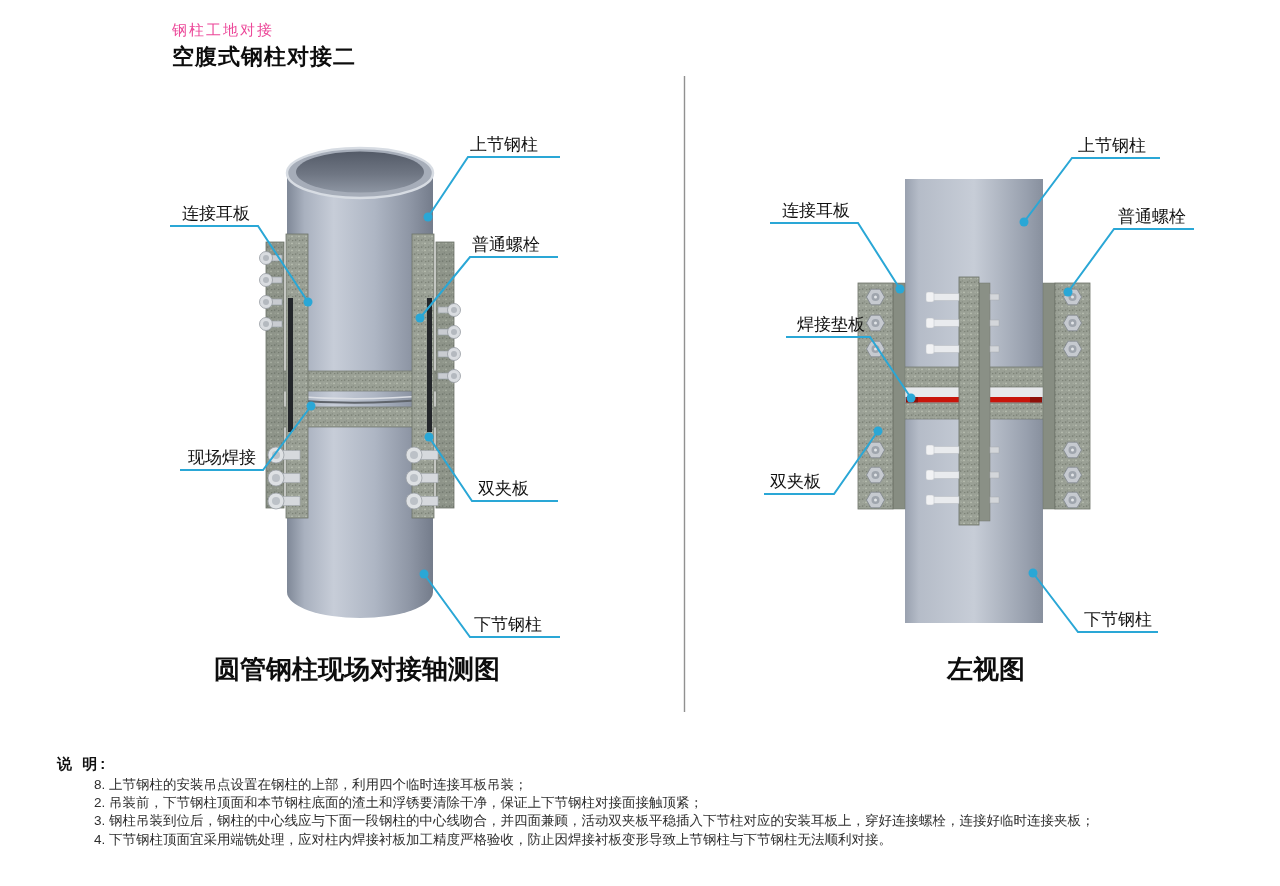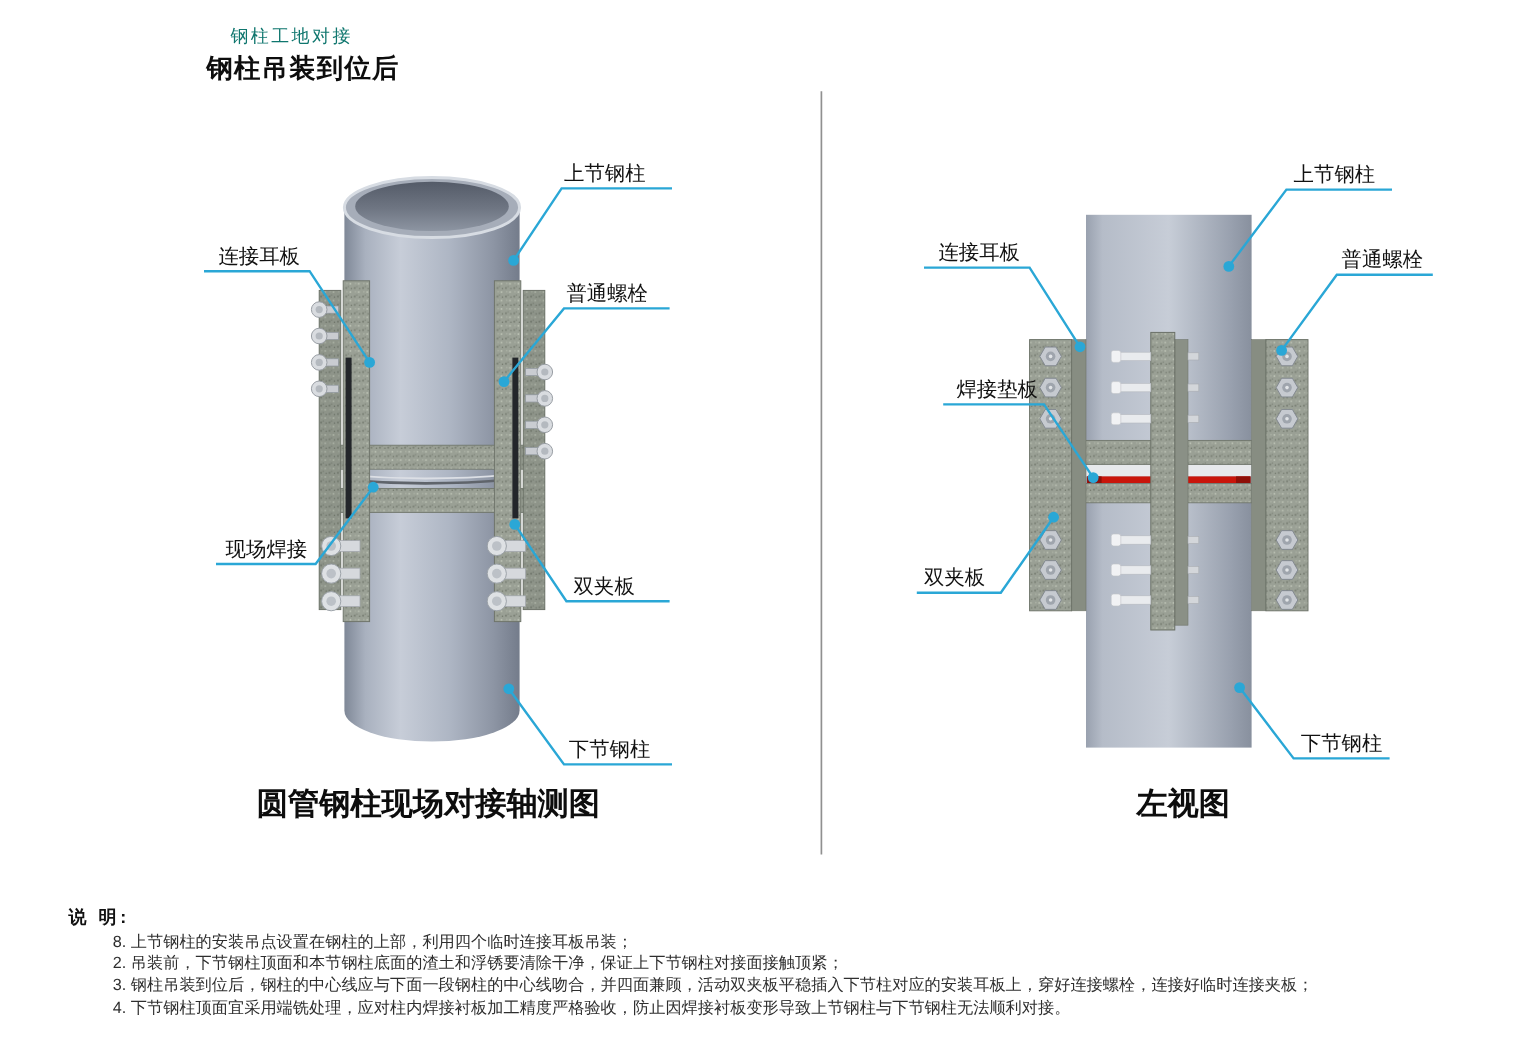--- a/index.html
+++ b/index.html
@@ -1,34 +1,34 @@
 <!DOCTYPE html>
 <html><head>
 <meta charset="utf-8">
 <style>
   html,body{margin:0;padding:0;background:#ffffff;}
   .canvas{
     position:relative;width:1280px;height:886px;background:#ffffff;overflow:hidden;
     font-family:"Liberation Sans","DejaVu Sans",sans-serif;color:#111;
   }
   .abs{position:absolute;}
-  .header-small{left:172px;top:21px;font-size:15px;color:#0f766e;letter-spacing:2px;margin-left:20px;}
+  .header-small{left:172px;top:21px;font-size:15px;color:#ec4899;letter-spacing:2px;}
   .page-title{left:172px;top:42px;font-size:22px;font-weight:bold;color:#0d0d0d;letter-spacing:1px;}
   .fig-svg{left:0;top:0;}
   .notes{left:57px;top:731px;width:1176px;}
   .notes-heading{font-size:15px;font-weight:bold;letter-spacing:3px;color:#111;margin-bottom:2px;margin-top:24px;}
   .note-item{margin-left:37px;font-size:13.5px;line-height:18.2px;color:#2e2e2e;white-space:nowrap;}
 </style>
 </head>
 <body>
 
 <div class="canvas">
 
   <div class="abs header-small">钢柱工地对接</div>
-  <div class="abs page-title">钢柱吊装到位后</div>
+  <div class="abs page-title">空腹式钢柱对接二</div>
 
   <svg class="abs fig-svg" width="1280" height="886" viewBox="0 0 1280 886">
     <defs>
       <linearGradient id="gTube" x1="0" y1="0" x2="1" y2="0">
         <stop offset="0" stop-color="#7f8897"></stop>
         <stop offset="0.12" stop-color="#a9b1bf"></stop>
         <stop offset="0.32" stop-color="#c7cdd8"></stop>
         <stop offset="0.6" stop-color="#aeb6c4"></stop>
         <stop offset="0.85" stop-color="#8d95a4"></stop>
         <stop offset="1" stop-color="#747c8b"></stop>

